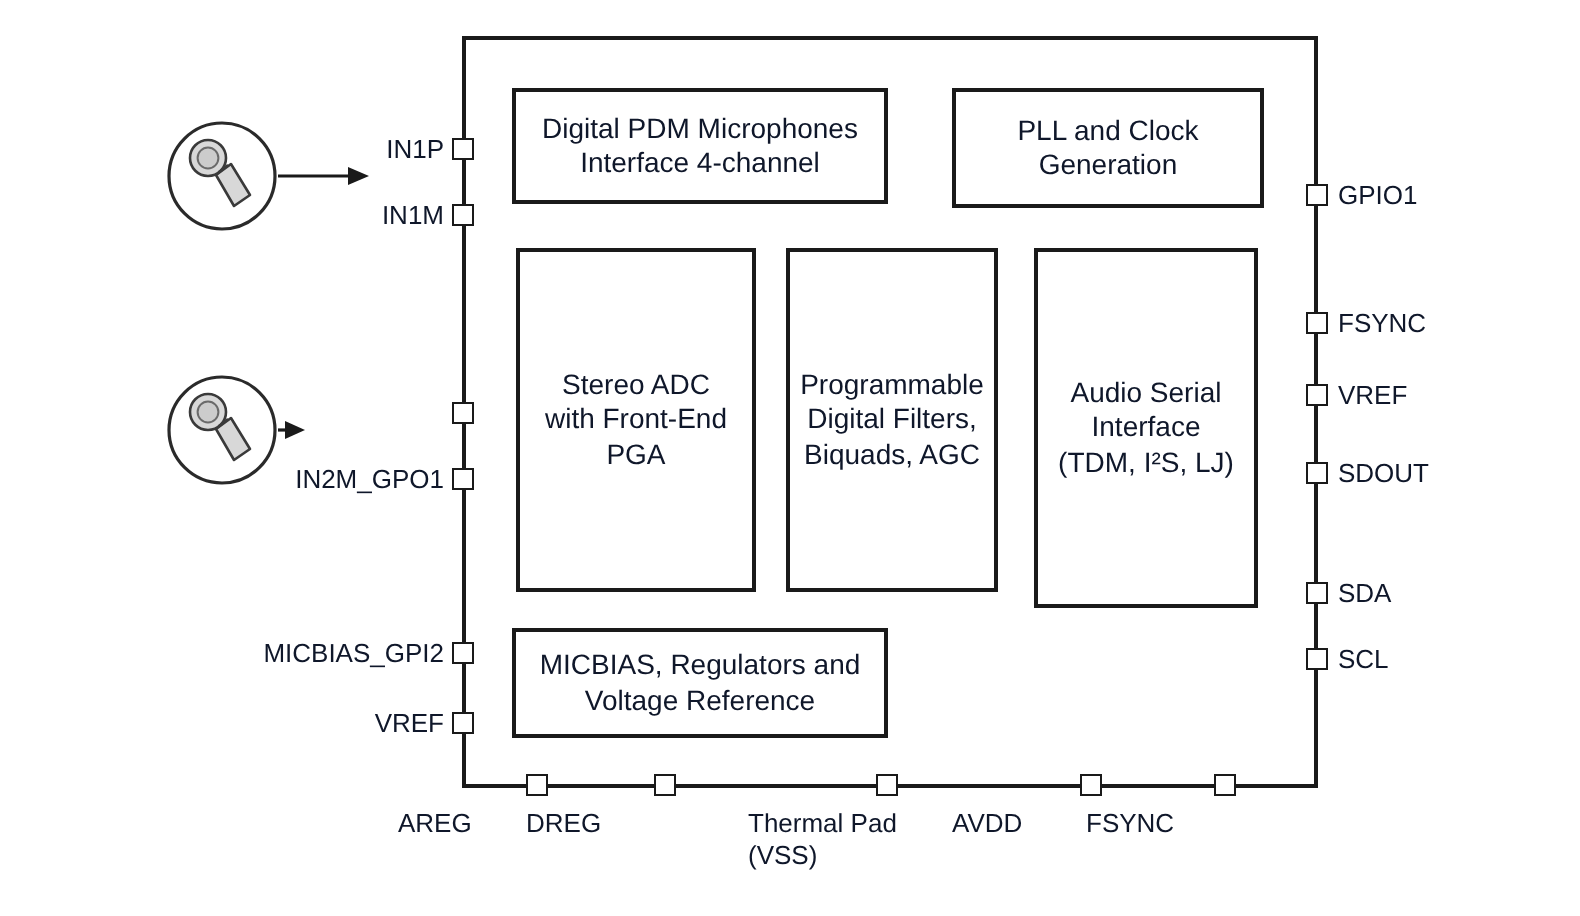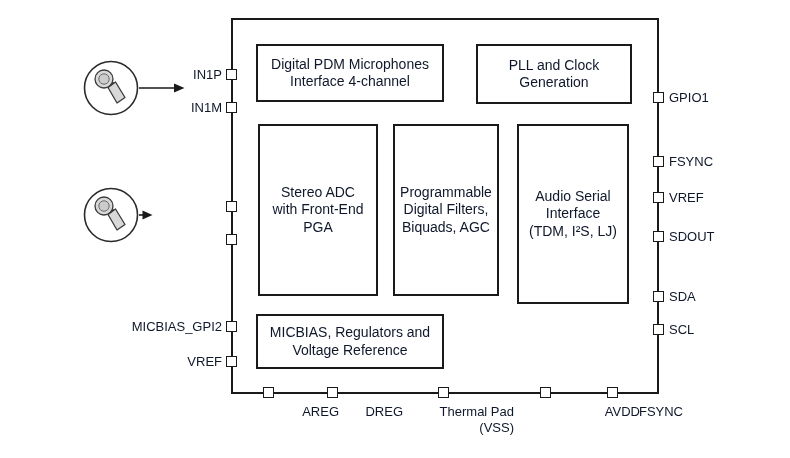--- a/index.html
+++ b/index.html
@@ -42,21 +42,21 @@
     background: #ffffff;
     box-sizing: border-box;
   }
   .plabel {
     position: absolute;
     font-size: 13px;
     line-height: 16px;
     white-space: pre-line;
   }
   .plabel.left { text-align: right; }
-  .plabel.bottom { text-align: right; }
+  .plabel.bottom { text-align: left; }
   svg.icon { position: absolute; }
 </style>
 </head>
 <body>
 
 <div id="canvas">
 
   <svg class="icon" style="left:82px;top:59px" width="58" height="58" viewBox="0 0 58 58">
     <circle cx="29" cy="29" r="26.5" fill="#ffffff" stroke="#2a2a2a" stroke-width="1.6"></circle>
     <polygon points="26,28.5 33.5,23 43,38.5 35,44" fill="#d8d8d8" stroke="#3a3a3a" stroke-width="1.3" stroke-linejoin="round"></polygon>
@@ -121,20 +121,21 @@
 
   <div class="pin" style="left:226px;top:69px"></div>
   <div class="plabel left" style="left:30px;top:67px;width:192px">IN1P</div>
 
   <div class="pin" style="left:226px;top:102px"></div>
   <div class="plabel left" style="left:30px;top:100px;width:192px">IN1M</div>
 
   <div class="pin" style="left:226px;top:201px"></div>
 
   <div class="pin" style="left:226px;top:234px"></div>
+  <div class="plabel left" style="left:30px;top:232px;width:192px">IN2M_GPO1</div>
 
   <div class="pin" style="left:226px;top:321px"></div>
   <div class="plabel left" style="left:30px;top:319px;width:192px">MICBIAS_GPI2</div>
 
   <div class="pin" style="left:226px;top:356px"></div>
   <div class="plabel left" style="left:30px;top:354px;width:192px">VREF</div>
 
   <div class="pin" style="left:653px;top:92px"></div>
   <div class="plabel" style="left:669px;top:90px">GPIO1</div>
 

